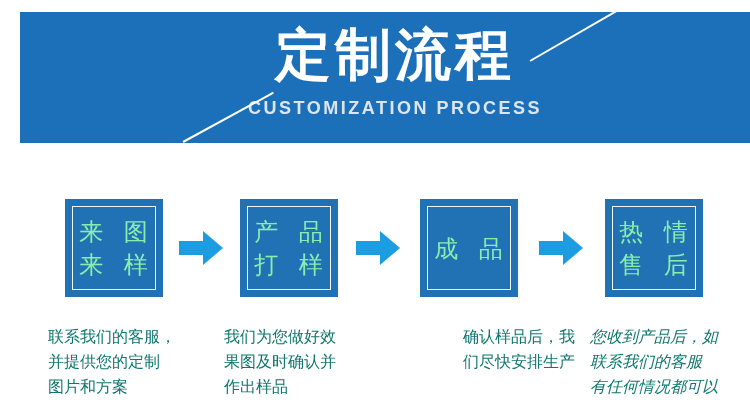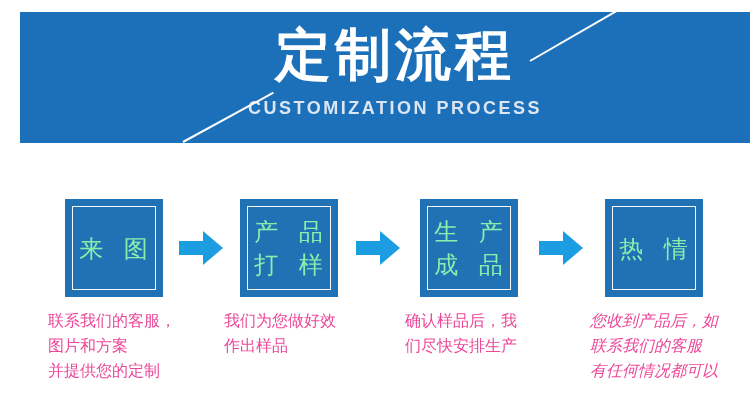--- a/index.html
+++ b/index.html
@@ -95,46 +95,47 @@
     width: 44px; height: 34px;
   }
   .arrow-1 { left: 159px; }
   .arrow-2 { left: 336px; }
   .arrow-3 { left: 519px; }
   .arrow-icon rect, .arrow-icon polygon { fill: #1c9de2; }
 
   
   .step-desc {
     position: absolute;
-    top: 308px;
+    top: 324px;
     width: 170px;
-    color: #ec4899;
+    color: #0f766e;
     font-size: 16px;
     line-height: 25px;
   }
   .desc-1 { left: 28px; }
   .desc-2 { left: 204px; }
-  .desc-3 { left: 385px; }
+  .desc-3 { left: 385px; text-align: right; }
   .desc-4 { left: 570px; font-style: italic; }
 </style>
 </head>
 <body>
 
 <div class="page">
 
   <div class="banner">
     <div class="deco-line deco-line-tr"></div>
     <div class="deco-line deco-line-bl"></div>
     <div class="banner-title">定制流程</div>
     <div class="banner-subtitle">CUSTOMIZATION PROCESS</div>
   </div>
 
   <div class="step-box step-box-1">
     <div class="box-inner">
       <div class="box-line">来 图</div>
+      <div class="box-line">来 样</div>
     </div>
   </div>
 
   <svg class="arrow-icon arrow-1" viewBox="0 0 44 34">
     <rect x="0" y="10" width="26" height="14"></rect>
     <polygon points="24,0 44,17 24,34"></polygon>
   </svg>
 
   <div class="step-box step-box-2">
     <div class="box-inner">
@@ -143,44 +144,45 @@
     </div>
   </div>
 
   <svg class="arrow-icon arrow-2" viewBox="0 0 44 34">
     <rect x="0" y="10" width="26" height="14"></rect>
     <polygon points="24,0 44,17 24,34"></polygon>
   </svg>
 
   <div class="step-box step-box-3">
     <div class="box-inner">
-      <div class="box-line">生 产</div>
       <div class="box-line">成 品</div>
     </div>
   </div>
 
   <svg class="arrow-icon arrow-3" viewBox="0 0 44 34">
     <rect x="0" y="10" width="26" height="14"></rect>
     <polygon points="24,0 44,17 24,34"></polygon>
   </svg>
 
   <div class="step-box step-box-4">
     <div class="box-inner">
       <div class="box-line">热 情</div>
+      <div class="box-line">售 后</div>
     </div>
   </div>
 
   <div class="step-desc desc-1">
     <div>联系我们的客服，</div>
+    <div>并提供您的定制</div>
     <div>图片和方案</div>
-    <div>并提供您的定制</div>
   </div>
 
   <div class="step-desc desc-2">
     <div>我们为您做好效</div>
+    <div>果图及时确认并</div>
     <div>作出样品</div>
   </div>
 
   <div class="step-desc desc-3">
     <div>确认样品后，我</div>
     <div>们尽快安排生产</div>
   </div>
 
   <div class="step-desc desc-4">
     <div>您收到产品后，如</div>

